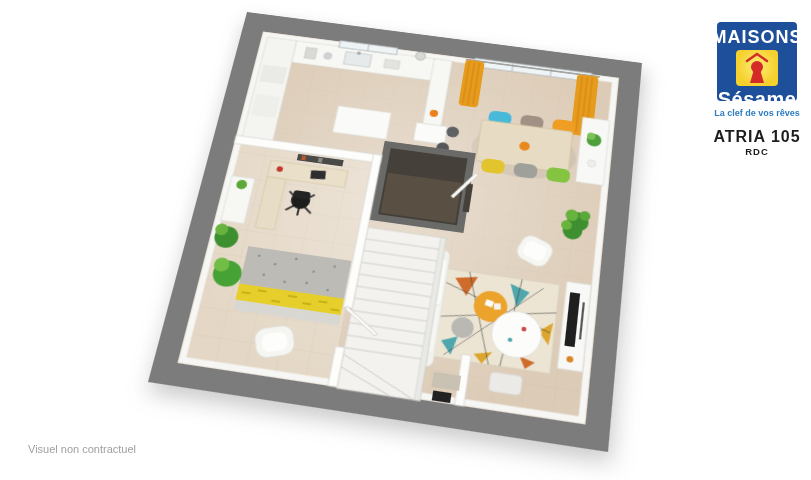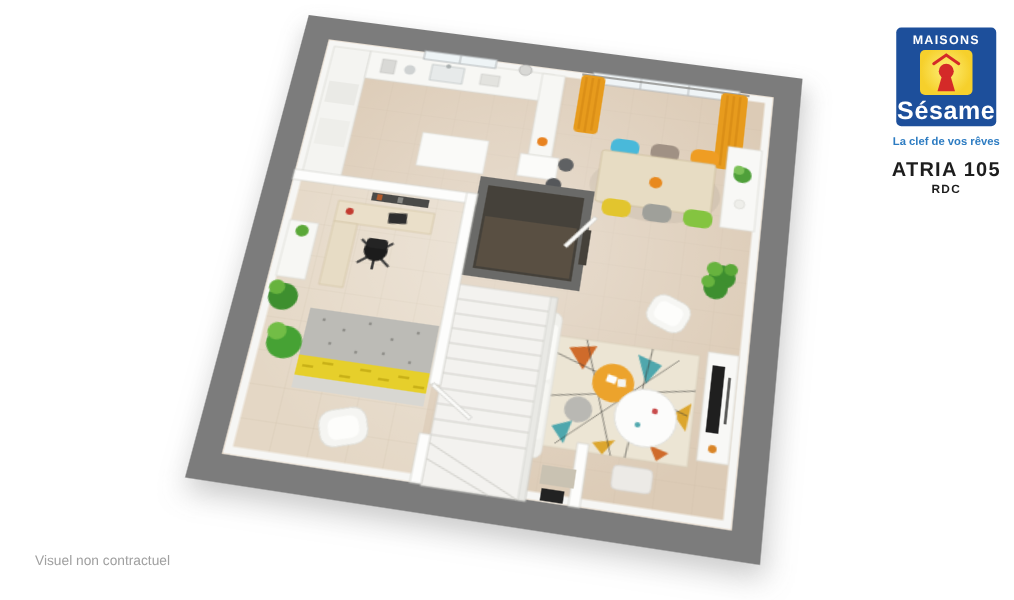--- a/index.html
+++ b/index.html
@@ -13,21 +13,21 @@
           transform:matrix(1.06875,0.15125,-0.16625,0.94875,230.75,7.25);
           
           transform:matrix3d(0.9504113,0.1238604,0,-0.00005777,
                              -0.3004166,0.7884179,0,-0.00035754,
                              0,0,1,0, 247,12,0,1);
           filter:drop-shadow(3px 9px 10px rgba(80,80,80,0.30));}
 
   
   .logo-card{position:absolute;left:717px;top:22px;width:80px;height:79px;
              border-radius:4px;display:flex;flex-direction:column;align-items:center;}
-  .logo-top{font-size:10px;font-weight:700;letter-spacing:1px;color:#fff;margin-top:5px;}
+  .logo-top{font-size:18px;font-weight:700;letter-spacing:1px;color:#fff;margin-top:5px;}
   .logo-bottom{font-size:20px;font-weight:700;letter-spacing:.5px;color:#fff;margin-top:2px;}
   .key-square{width:42px;height:42px;border-radius:4px;margin-top:2px;
               background:radial-gradient(circle at 50% 45%, #fdee77 0%, #f6d02c 70%);
               display:flex;align-items:center;justify-content:center;}
   .tagline{position:absolute;left:700px;top:108px;width:114px;text-align:center;
            font-size:9px;font-weight:700;}
   .model-name{position:absolute;left:700px;top:128px;width:114px;text-align:center;
               font-size:16px;font-weight:800;letter-spacing:1px;color:#1d1d1d;}
   .floor-label{position:absolute;left:700px;top:146px;width:114px;text-align:center;
                font-size:9.5px;font-weight:700;letter-spacing:1px;color:#1d1d1d;}

